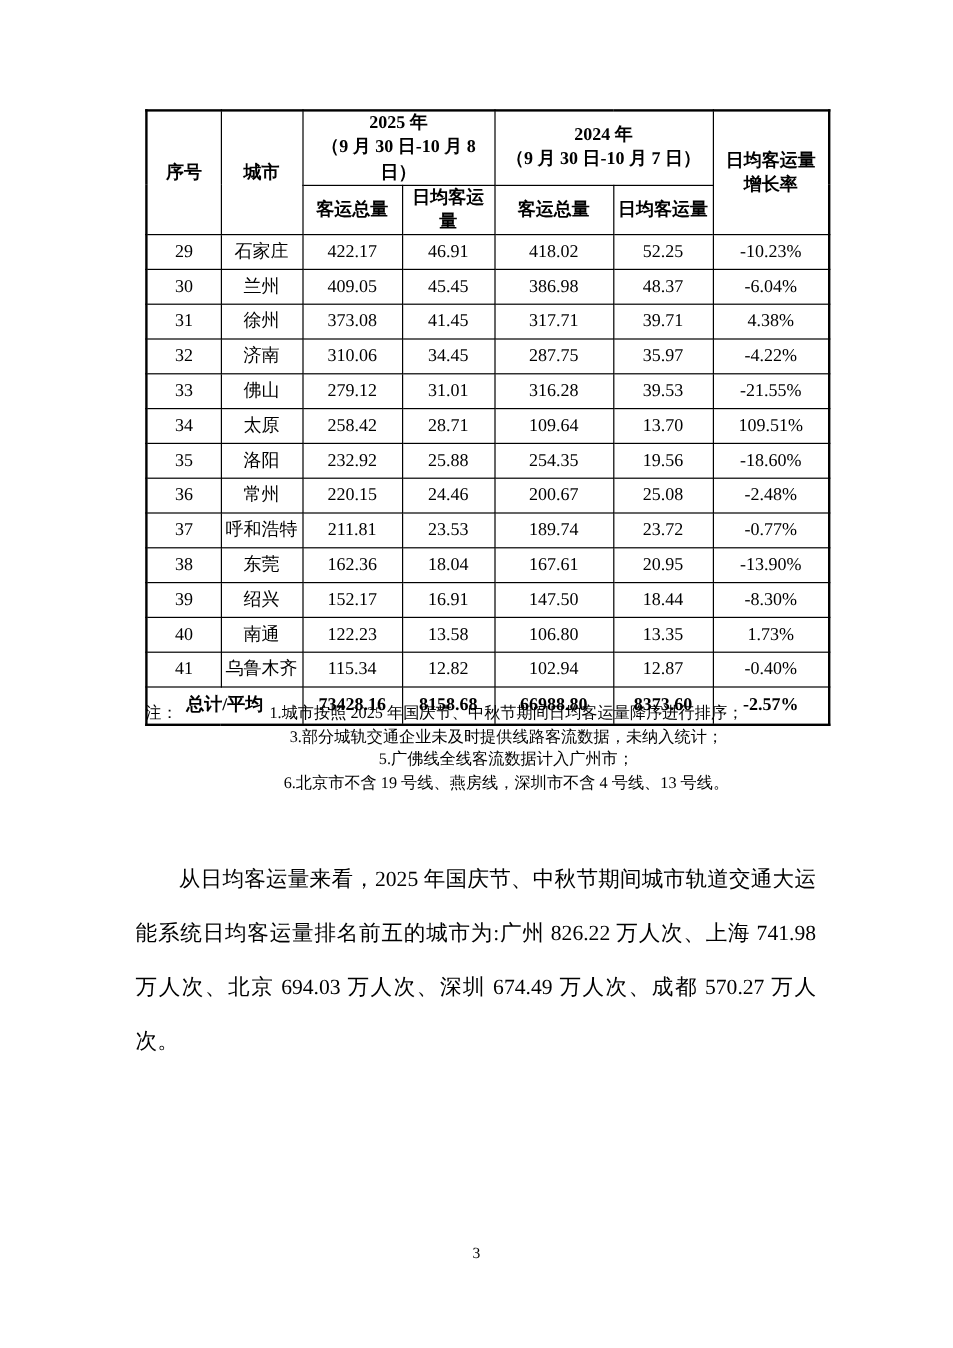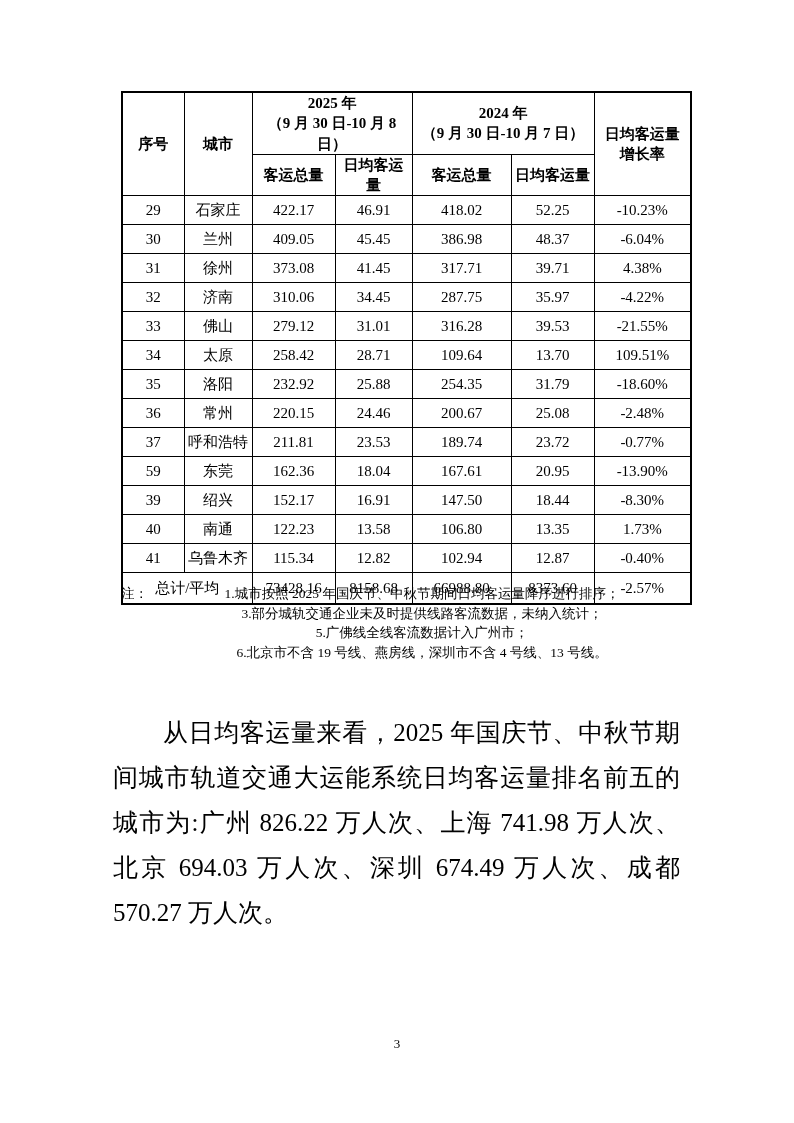--- a/index.html
+++ b/index.html
@@ -37,21 +37,21 @@
     padding: 0 2px;
     font-size: 15px;
     line-height: 1.35;
     overflow: hidden;
   }
   thead th { font-weight: bold; }
   tr.hdr-row-1 { height: 46px; }
   tr.hdr-row-2 { height: 31px; padding-left: 37px; }
   tbody tr { height: 29px; }
   tfoot tr { height: 31px; }
-  tfoot td { font-weight: normal; }
+  tfoot td { font-weight: bold; }
   .hdr-two-line span { display: block; }
 
   
   .notes {
     position: absolute;
     top: 584px;
     left: 121px;
     width: 574px;
     font-size: 13.5px;
     line-height: 19.5px;
@@ -65,21 +65,21 @@
 
   
   .body-text {
     position: absolute;
     top: 710px;
     left: 113px;
     width: 567px;
   }
   .body-para {
     margin: 0;
-    font-size: 25px;
+    font-size: 18px;
     line-height: 45px;
     text-align: justify;
     text-indent: 2em;
   }
 
   
   .page-number {
     position: absolute;
     top: 1036px;
     left: 0;
@@ -182,21 +182,21 @@
             <td>109.64</td>
             <td>13.70</td>
             <td>109.51%</td>
           </tr>
           <tr>
             <td>35</td>
             <td>洛阳</td>
             <td>232.92</td>
             <td>25.88</td>
             <td>254.35</td>
-            <td>31.79</td>
+            <td>19.56</td>
             <td>-18.60%</td>
           </tr>
           <tr>
             <td>36</td>
             <td>常州</td>
             <td>220.15</td>
             <td>24.46</td>
             <td>200.67</td>
             <td>25.08</td>
             <td>-2.48%</td>
@@ -204,21 +204,21 @@
           <tr>
             <td>37</td>
             <td>呼和浩特</td>
             <td>211.81</td>
             <td>23.53</td>
             <td>189.74</td>
             <td>23.72</td>
             <td>-0.77%</td>
           </tr>
           <tr>
-            <td>59</td>
+            <td>38</td>
             <td>东莞</td>
             <td>162.36</td>
             <td>18.04</td>
             <td>167.61</td>
             <td>20.95</td>
             <td>-13.90%</td>
           </tr>
           <tr>
             <td>39</td>
             <td>绍兴</td>

